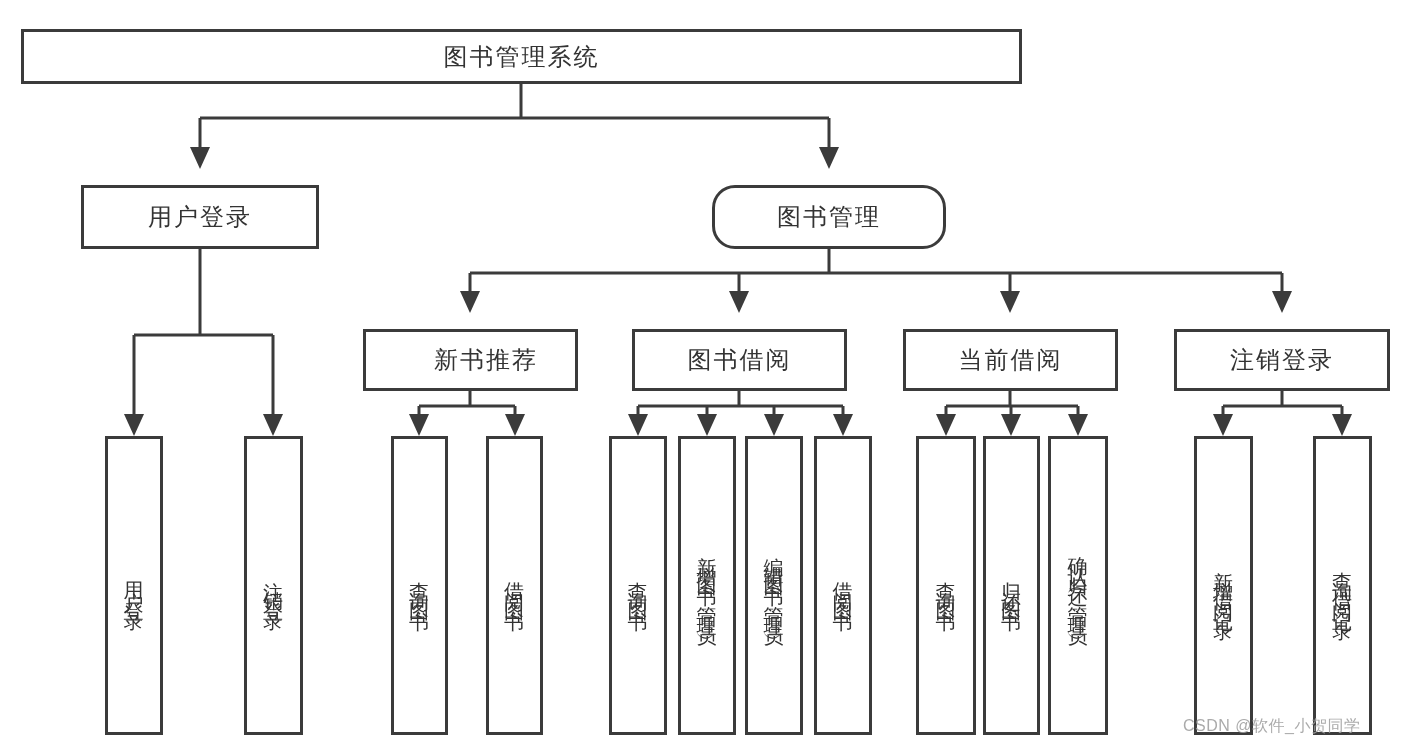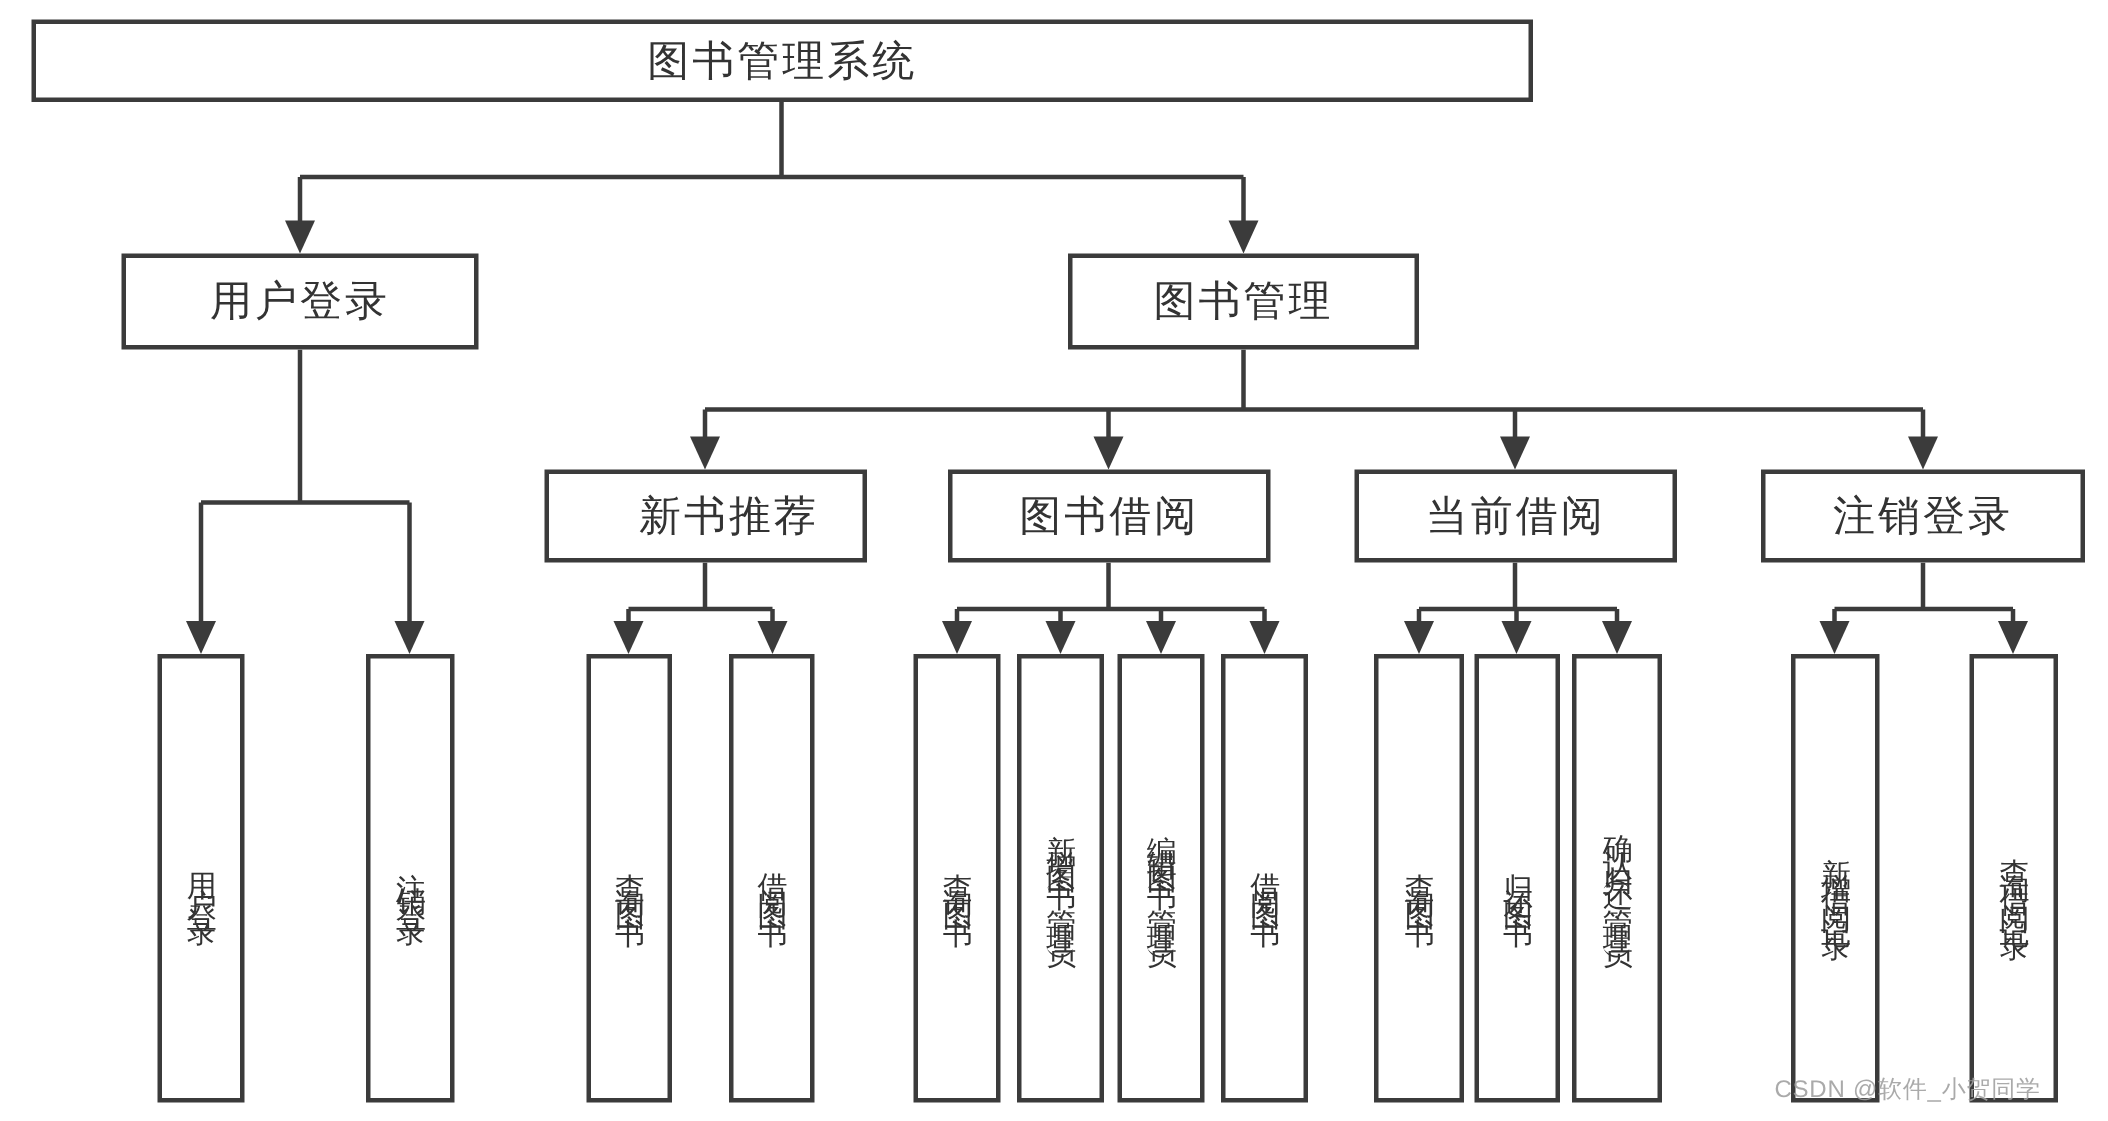--- a/index.html
+++ b/index.html
@@ -20,21 +20,21 @@
     position: absolute;
     box-sizing: border-box;
     border: 3px solid #3b3b3b;
     background: #ffffff;
     display: flex;
     align-items: center;
     justify-content: center;
     color: #333333;
     z-index: 1;
   }
-  .hnode { font-size: 28px; letter-spacing: 2px; white-space: nowrap; }
+  .hnode { font-size: 24px; letter-spacing: 2px; white-space: nowrap; margin-top: 16px; }
   .vnode .label {
     writing-mode: vertical-lr;
     text-orientation: mixed;
     font-size: 20px;
     letter-spacing: 10px;
     line-height: 1;
     color: #333333;
   }
   .watermark {
     position: absolute;
@@ -95,21 +95,21 @@
     </g>
   </svg>
 
   <div class="node hnode" style="left:21px; top:13px; width:1001px; height:55px;">
     <span class="label">图书管理系统</span>
   </div>
 
   <div class="node hnode" style="left:81px; top:169px; width:238px; height:64px;">
     <span class="label">用户登录</span>
   </div>
-  <div class="node hnode" style="left:712px; top:169px; width:234px; height:64px;">
+  <div class="node hnode" style="left:712px; top:169px; width:234px; height:64px;border-radius:23px;">
     <span class="label">图书管理</span>
   </div>
 
   <div class="node hnode" style="left:363px; top:313px; width:215px; height:62px;padding-left:31px;">
     <span class="label">新书推荐</span>
   </div>
   <div class="node hnode" style="left:903px; top:313px; width:215px; height:62px;">
     <span class="label">当前借阅</span>
   </div>
   <div class="node hnode" style="left:632px; top:313px; width:215px; height:62px;">

